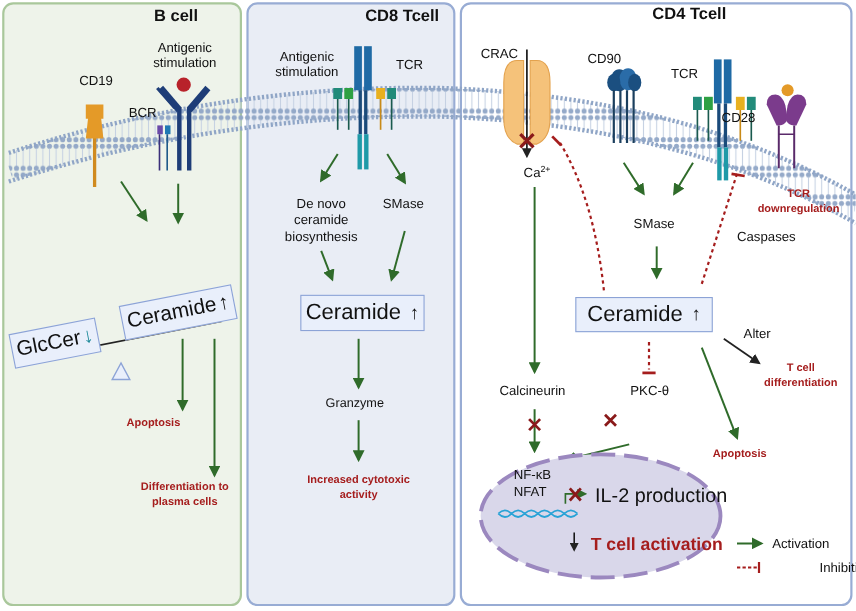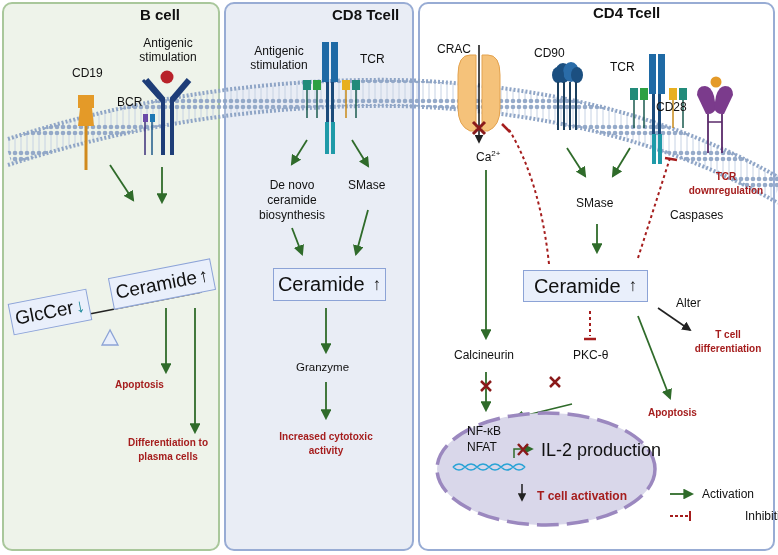--- a/index.html
+++ b/index.html
@@ -206,16 +206,16 @@
 </div>
 <div class="t" style="left:676px;top:296px;">Alter</div>
 <div class="t red" style="left:684px;top:328px;width:88px;white-space:normal;">T cell differentiation</div>
 <div class="t" style="left:454px;top:348px;">Calcineurin</div>
 <div class="t" style="left:573px;top:348px;">PKC-θ</div>
 <div class="t red" style="left:648px;top:406px;">Apoptosis</div>
 
 <div class="t" style="left:467px;top:424px;">NF-κB</div>
 <div class="t" style="left:467px;top:440px;">NFAT</div>
 <div class="t" style="left:541px;top:443px;font-size:18px;">IL-2 production</div>
-<div class="t red" style="left:537px;top:489px;font-size:12px;">T cell activation</div>
+<div class="t red" style="left:537px;top:489px;font-size:16px;">T cell activation</div>
 
 <div class="t" style="left:702px;top:487px;">Activation</div>
 <div class="t" style="left:705px;top:509px;margin-left:40px;">Inhibition</div>
 
 </body></html>

